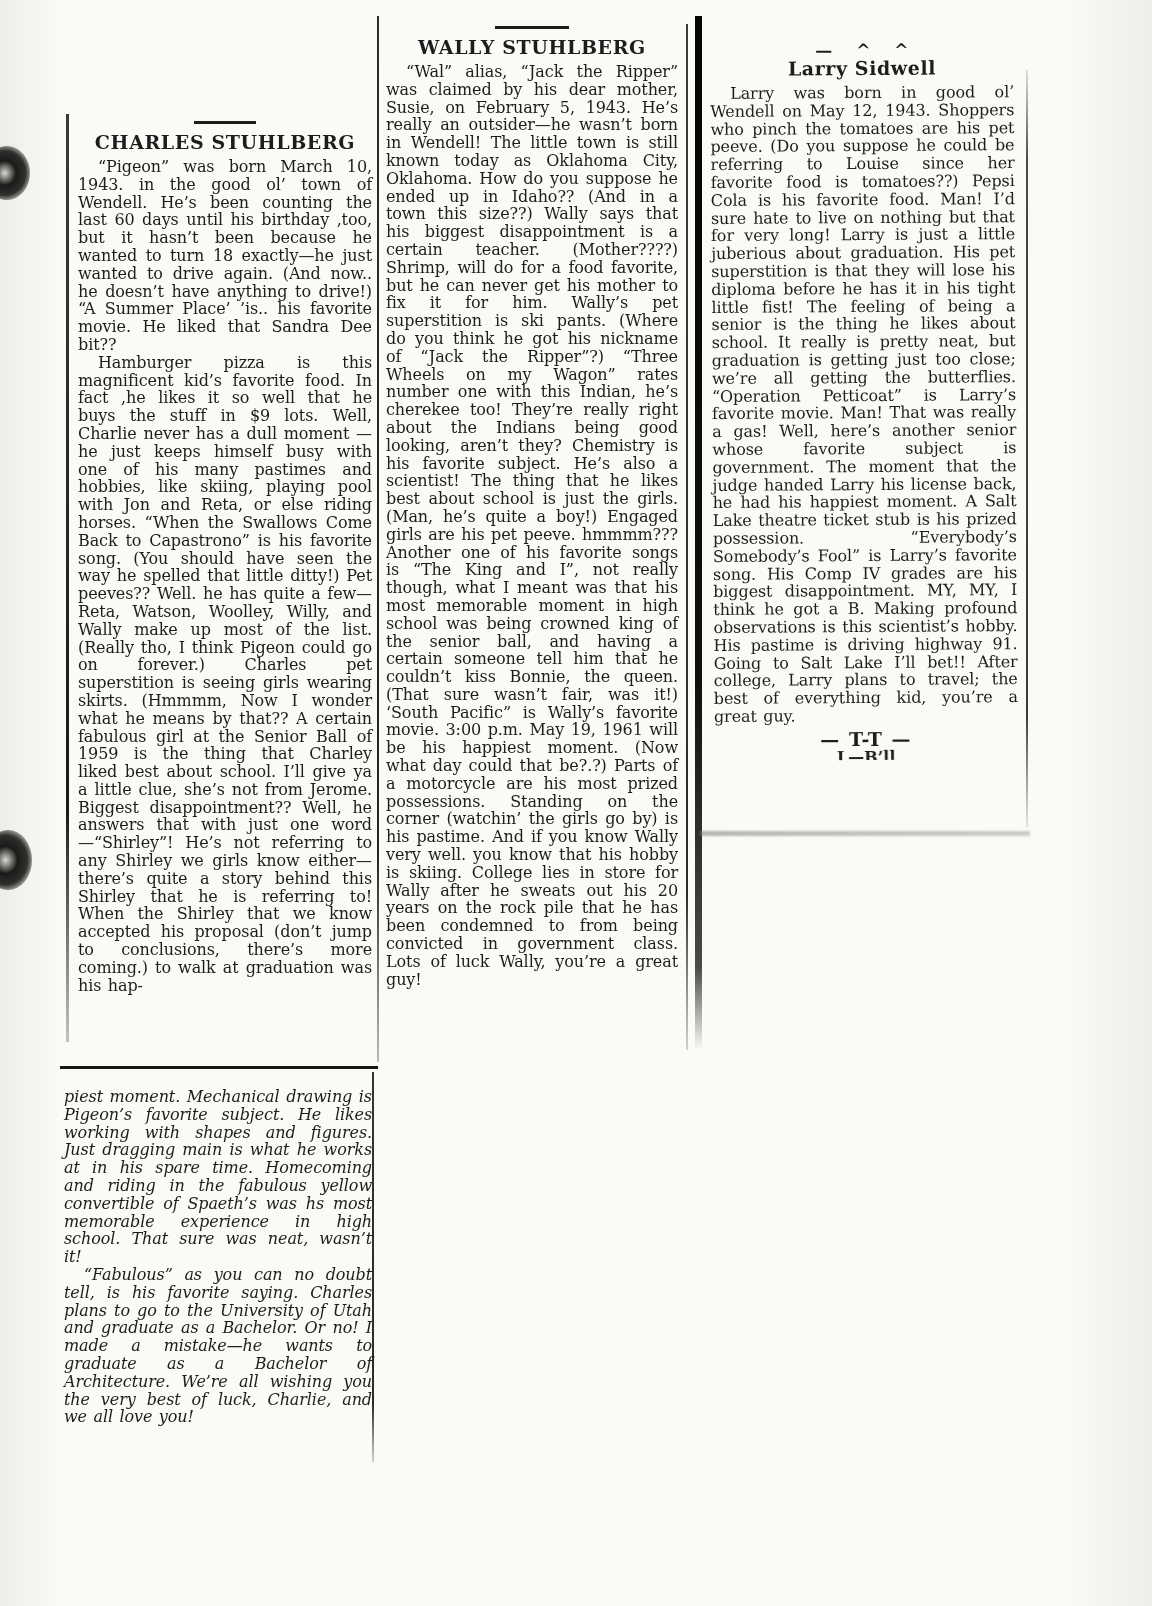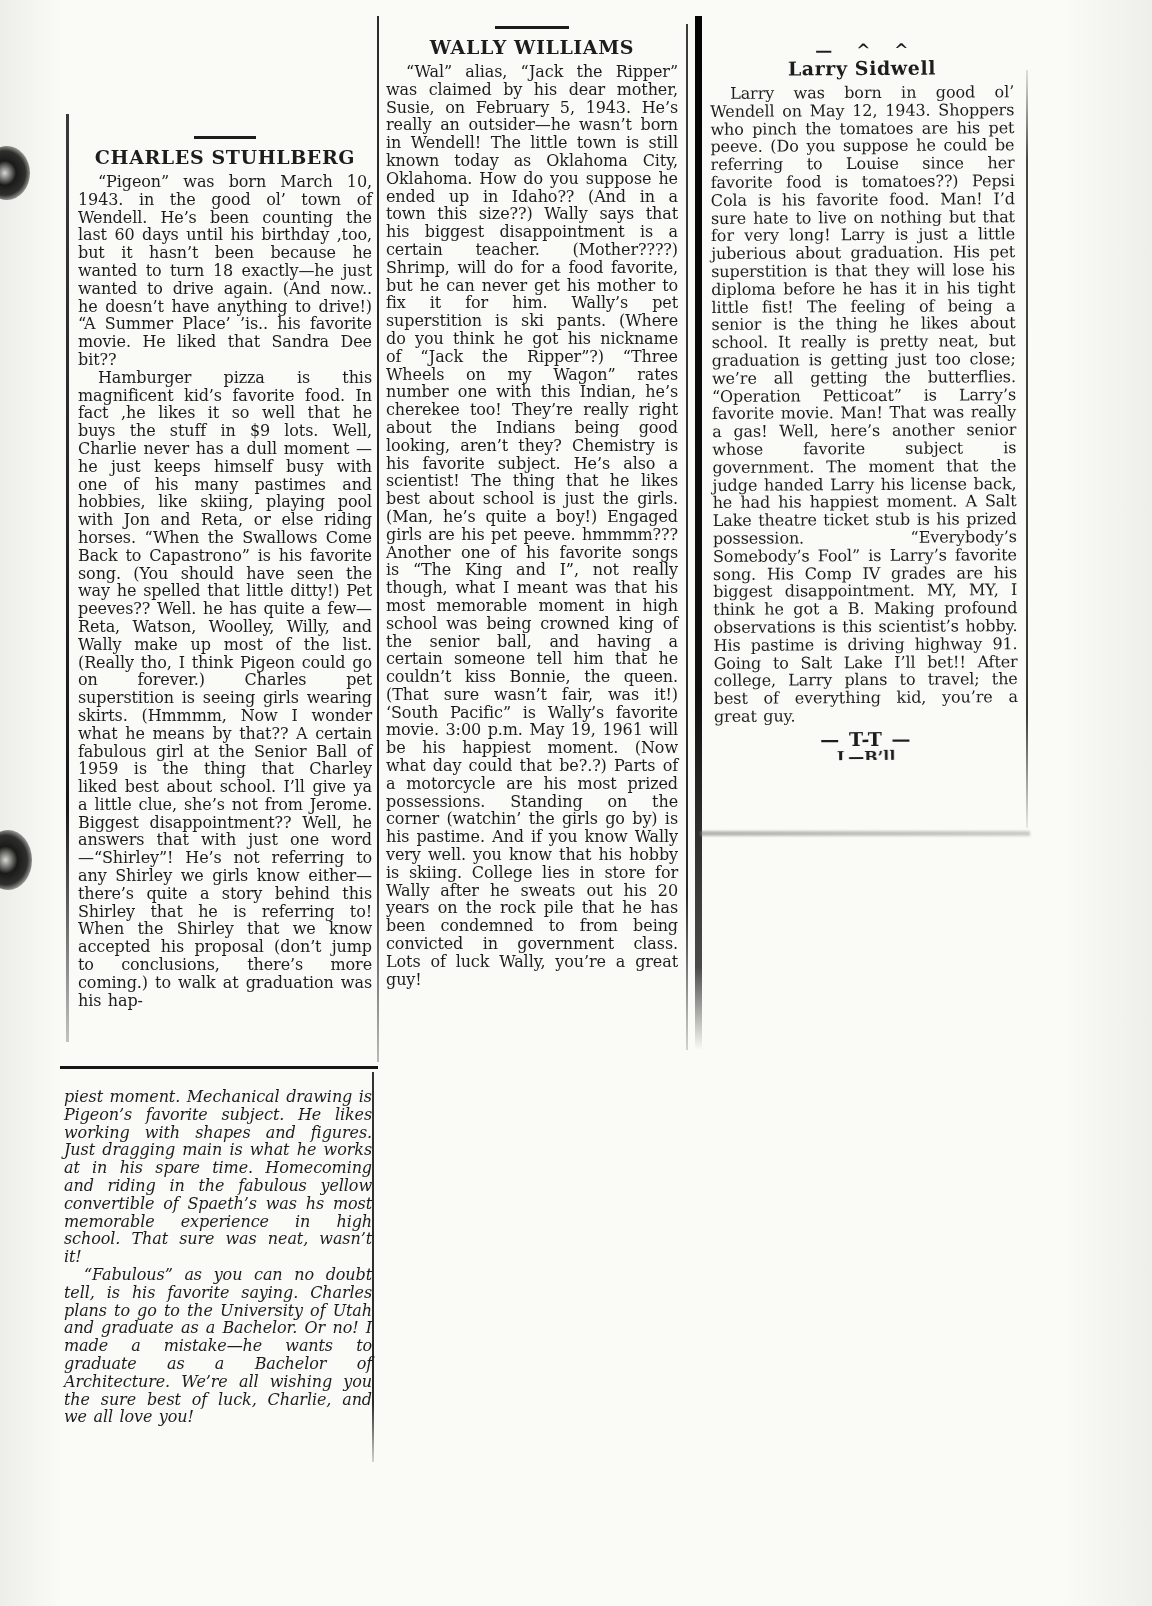--- a/index.html
+++ b/index.html
@@ -23,21 +23,21 @@
     pointer-events: none;
   }
   .page::after {
     content: "";
     position: absolute; right: 0; top: 0; width: 90px; height: 100%;
     background: linear-gradient(to left, rgba(130,130,125,0.10), rgba(130,130,125,0));
     pointer-events: none;
   }
 
   .col { position: absolute; }
-  .col1 { left: 78px;  top: 136px;  width: 294px; }
+  .col1 { left: 78px;  top: 121px;  width: 294px; }
   .col2 { left: 386px; top: 26px;  width: 292px; }
   .col3 { left: 712px; top: 40px;  width: 304px; transform: rotate(-0.35deg); }
   .colcont { left: 64px; top: 1088px; width: 308px; font-style: italic; }
 
   .para {
     margin: 0;
     font-size: 16px;
     line-height: 17.8px;
     text-align: justify;
     letter-spacing: -0.1px;
@@ -132,30 +132,30 @@
 
   <section class="col col1">
     <div class="title-rule rule-w60"></div>
     <h2 class="title">CHARLES STUHLBERG</h2>
     <p class="para indent">“Pigeon” was born March 10, 1943. in the good ol’ town of Wendell. He’s been counting the last 60 days until his birthday ,too, but it hasn’t been because he wanted to turn 18 exactly—he just wanted to drive again. (And now.. he doesn’t have anything to drive!) “A Summer Place’ ’is.. his favorite movie. He liked that Sandra Dee bit??</p>
     <p class="para indent">Hamburger pizza is this magnificent kid’s favorite food. In fact ,he likes it so well that he buys the stuff in $9 lots. Well, Charlie never has a dull moment —he just keeps himself busy with one of his many pastimes and hobbies, like skiing, playing pool with Jon and Reta, or else riding horses. “When the Swallows Come Back to Capastrono” is his favorite song. (You should have seen the way he spelled that little ditty!) Pet peeves?? Well. he has quite a few— Reta, Watson, Woolley, Willy, and Wally make up most of the list. (Really tho, I think Pigeon could go on forever.) Charles pet superstition is seeing girls wearing skirts. (Hmmmm, Now I wonder what he means by that?? A certain fabulous girl at the Senior Ball of 1959 is the thing that Charley liked best about school. I’ll give ya a little clue, she’s not from Jerome. Biggest disappointment?? Well, he answers that with just one word—“Shirley”! He’s not referring to any Shirley we girls know either—there’s quite a story behind this Shirley that he is referring to! When the Shirley that we know accepted his proposal (don’t jump to conclusions, there’s more coming.) to walk at graduation was his hap-</p>
   </section>
 
   <section class="col col2">
     <div class="title-rule rule-w74"></div>
-    <h2 class="title">WALLY WILLIAMS</h2>
+    <h2 class="title">WALLY STUHLBERG</h2>
     <p class="para indent">“Wal” alias, “Jack the Ripper” was claimed by his dear mother, Susie, on February 5, 1943. He’s really an outsider—he wasn’t born in Wendell! The little town is still known today as Oklahoma City, Oklahoma. How do you suppose he ended up in Idaho?? (And in a town this size??) Wally says that his biggest disappointment is a certain teacher. (Mother????) Shrimp, will do for a food favorite, but he can never get his mother to fix it for him. Wally’s pet superstition is ski pants. (Where do you think he got his nickname of “Jack the Ripper”?) “Three Wheels on my Wagon” rates number one with this Indian, he’s cherekee too! They’re really right about the Indians being good looking, aren’t they? Chemistry is his favorite subject. He’s also a scientist! The thing that he likes best about school is just the girls. (Man, he’s quite a boy!) Engaged girls are his pet peeve. hmmmm??? Another one of his favorite songs is “The King and I”, not really though, what I meant was that his most memorable moment in high school was being crowned king of the senior ball, and having a certain someone tell him that he couldn’t kiss Bonnie, the queen. (That sure wasn’t fair, was it!) ‘South Pacific” is Wally’s favorite movie. 3:00 p.m. May 19, 1961 will be his happiest moment. (Now what day could that be?.?) Parts of a motorcycle are his most prized possessions. Standing on the corner (watchin’ the girls go by) is his pastime. And if you know Wally very well. you know that his hobby is skiing. College lies in store for Wally after he sweats out his 20 years on the rock pile that he has been condemned to from being convicted in government class. Lots of luck Wally, you’re a great guy!</p>
   </section>
 
   <section class="col col3">
     <div class="frag-top">— ^ ^</div>
     <h2 class="title">Larry Sidwell</h2>
     <p class="para indent">Larry was born in good ol’ Wendell on May 12, 1943. Shoppers who pinch the tomatoes are his pet peeve. (Do you suppose he could be referring to Louise since her favorite food is tomatoes??) Pepsi Cola is his favorite food. Man! I’d sure hate to live on nothing but that for very long! Larry is just a little juberious about graduation. His pet superstition is that they will lose his diploma before he has it in his tight little fist! The feeling of being a senior is the thing he likes about school. It really is pretty neat, but graduation is getting just too close; we’re all getting the butterflies. “Operation Petticoat” is Larry’s favorite movie. Man! That was really a gas! Well, here’s another senior whose favorite subject is government. The moment that the judge handed Larry his license back, he had his happiest moment. A Salt Lake theatre ticket stub is his prized possession. “Everybody’s Somebody’s Fool” is Larry’s favorite song. His Comp IV grades are his biggest disappointment. MY, MY, I think he got a B. Making profound observations is this scientist’s hobby. His pastime is driving highway 91. Going to Salt Lake I’ll bet!! After college, Larry plans to travel; the best of everything kid, you’re a great guy.</p>
     <div class="end-mark">— T-T —</div>
     <div class="frag-cut">L—B’ll</div>
   </section>
 
   <section class="col colcont">
     <p class="para">piest moment. Mechanical drawing is Pigeon’s favorite subject. He likes working with shapes and figures. Just dragging main is what he works at in his spare time. Homecoming and riding in the fabulous yellow convertible of Spaeth’s was hs most memorable experience in high school. That sure was neat, wasn’t it!</p>
-    <p class="para indent">“Fabulous” as you can no doubt tell, is his favorite saying. Charles plans to go to the University of Utah and graduate as a Bachelor. Or no! I made a mistake—he wants to graduate as a Bachelor of Architecture. We’re all wishing you the sure best of luck, Charlie, and we all love you!</p>
+    <p class="para indent">“Fabulous” as you can no doubt tell, is his favorite saying. Charles plans to go to the University of Utah and graduate as a Bachelor. Or no! I made a mistake—he wants to graduate as a Bachelor of Architecture. We’re all wishing you the very best of luck, Charlie, and we all love you!</p>
   </section>
 
 </div>
 
 </body></html>

